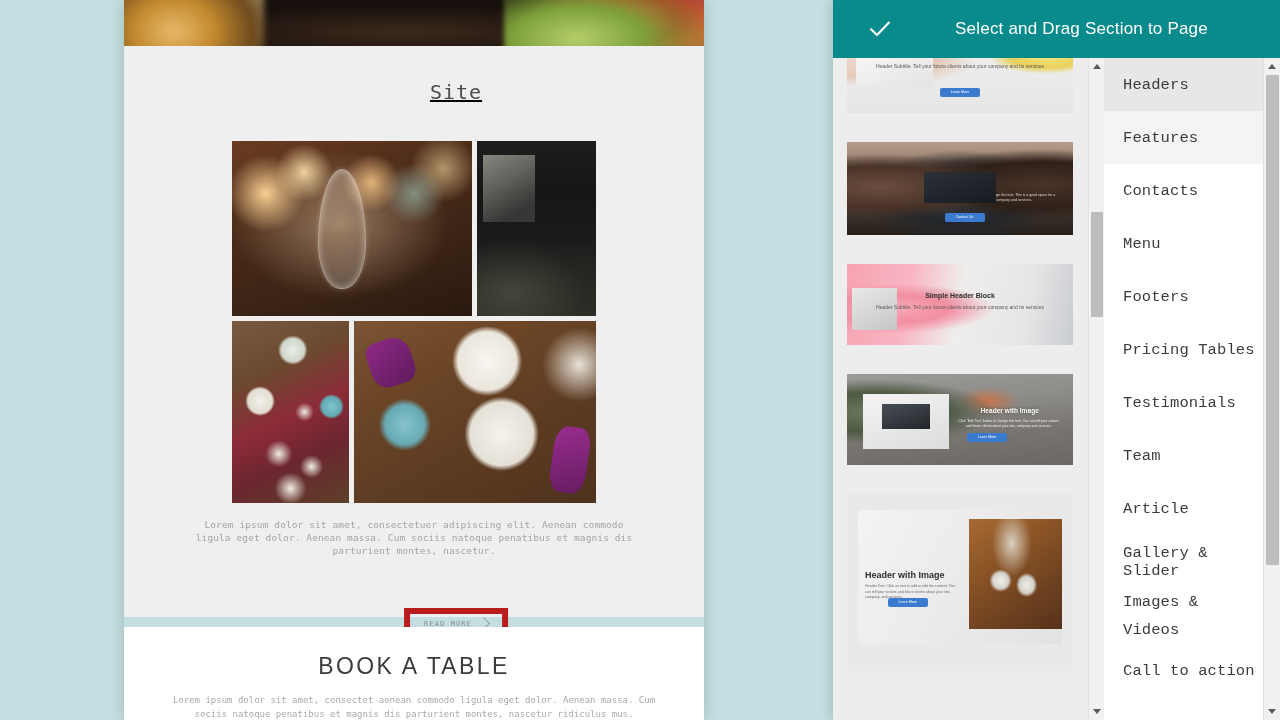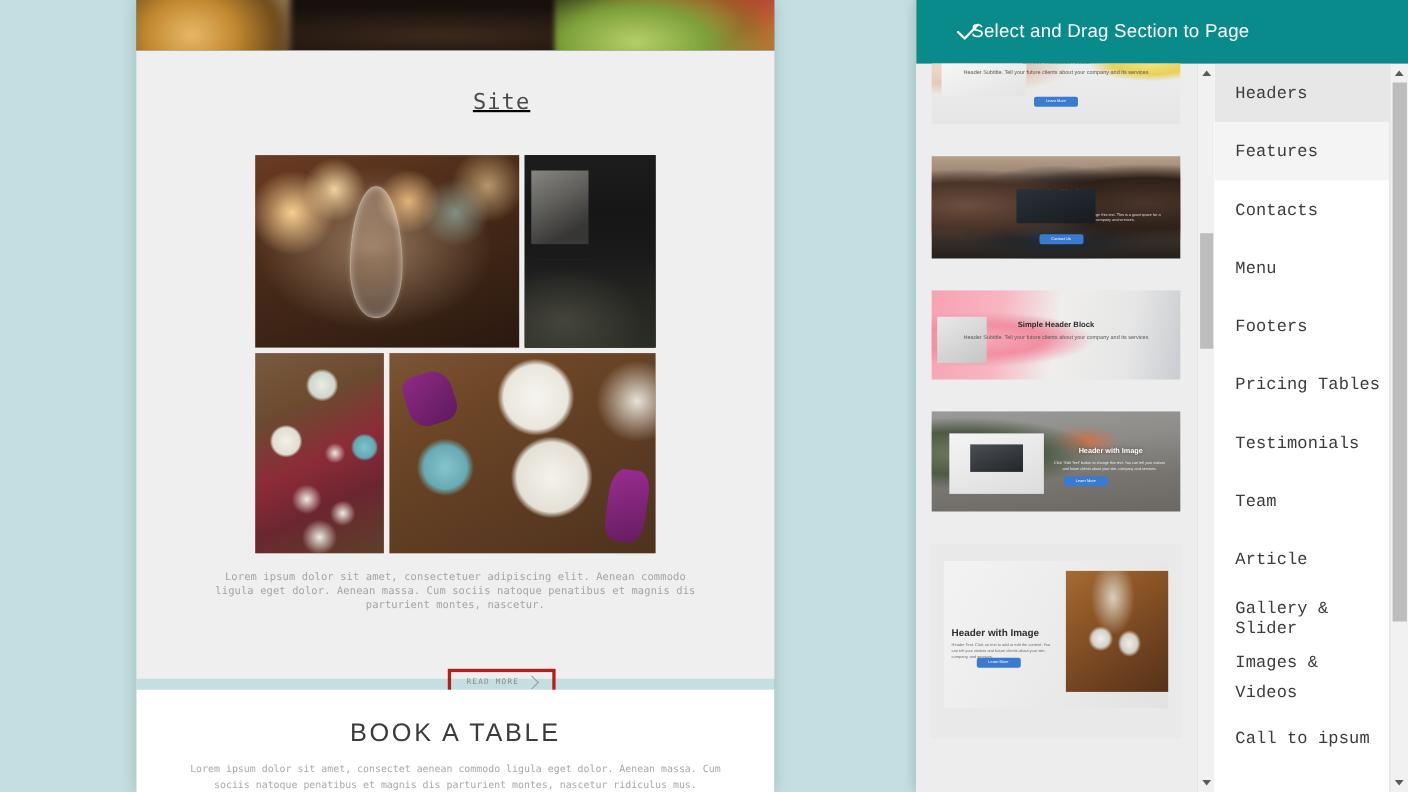--- a/index.html
+++ b/index.html
@@ -158,22 +158,22 @@
   }
 
   .lorem {
     position: absolute; left: 64px; top: 472px; width: 452px;
     text-align: center; color: #a4a4a4;
     font-family: "DejaVu Sans Mono", monospace;
     font-size: 9.5px; line-height: 13px; letter-spacing: .1px;
   }
   .read-more {
     position: absolute; left: 50%; top: 562px; transform: translateX(-50%);
-    display: inline-flex; align-items: flex-start; gap: 7px;
-    border: 3px solid #b91c1c; background: transparent;
+    display: inline-flex; align-items: flex-end; gap: 7px;
+    border: 6px solid #b91c1c; background: transparent;
     padding: 5px 14px; color: #8a8a8a;
     font-family: "DejaVu Sans Mono", monospace;
     font-size: 7px; letter-spacing: 1.1px;
   }
   .chev {
     width: 9px; height: 9px; border-top: 1.2px solid #9a9a9a;
     border-right: 1.2px solid #9a9a9a; transform: rotate(45deg);
     display: inline-block;
   }
 
@@ -202,21 +202,21 @@
   .panel-header {
     height: 58px; background: #0a8b8b; display: flex; align-items: center;
     position: relative;
   }
   .check-btn {
     position: absolute; left: 30px; top: 50%; transform: translateY(-50%);
     width: 34px; height: 34px; display: flex; align-items: center; justify-content: center;
     cursor: pointer;
   }
   .panel-title {
-    width: 100%; color: #ffffff;
+    width: 100%; text-align: center; color: #ffffff;
     font-size: 17px; font-weight: 400; letter-spacing: .2px;
     padding-left: 26px;
     margin-left: 24px;
   }
 
   .panel-body { position: absolute; left: 0; top: 58px; right: 0; bottom: 0; display: flex; }
 
   
   .thumbs {
     position: relative; width: 255px; height: 662px; background: #ededed;
@@ -477,21 +477,21 @@
         <div class="cat">
           <span>Article</span>
         </div>
         <div class="cat">
           <span>Gallery &amp; Slider</span>
         </div>
         <div class="cat two-line" style="padding-top:0;display:flex;align-items:center;">
           <span style="display:block;line-height:28px;">Images &amp; Videos</span>
         </div>
         <div class="cat">
-          <span>Call to ipsum</span>
+          <span>Call to action</span>
         </div>
       </div>
 
       <div class="sb sb-right">
         <div class="arrow-up">
           <span class="tri-up"></span>
         </div>
         <div class="thumb-bar" style="top:17px;height:490px;width:13px;left:2px;"></div>
         <div class="arrow-down">
           <span class="tri-dn"></span>

